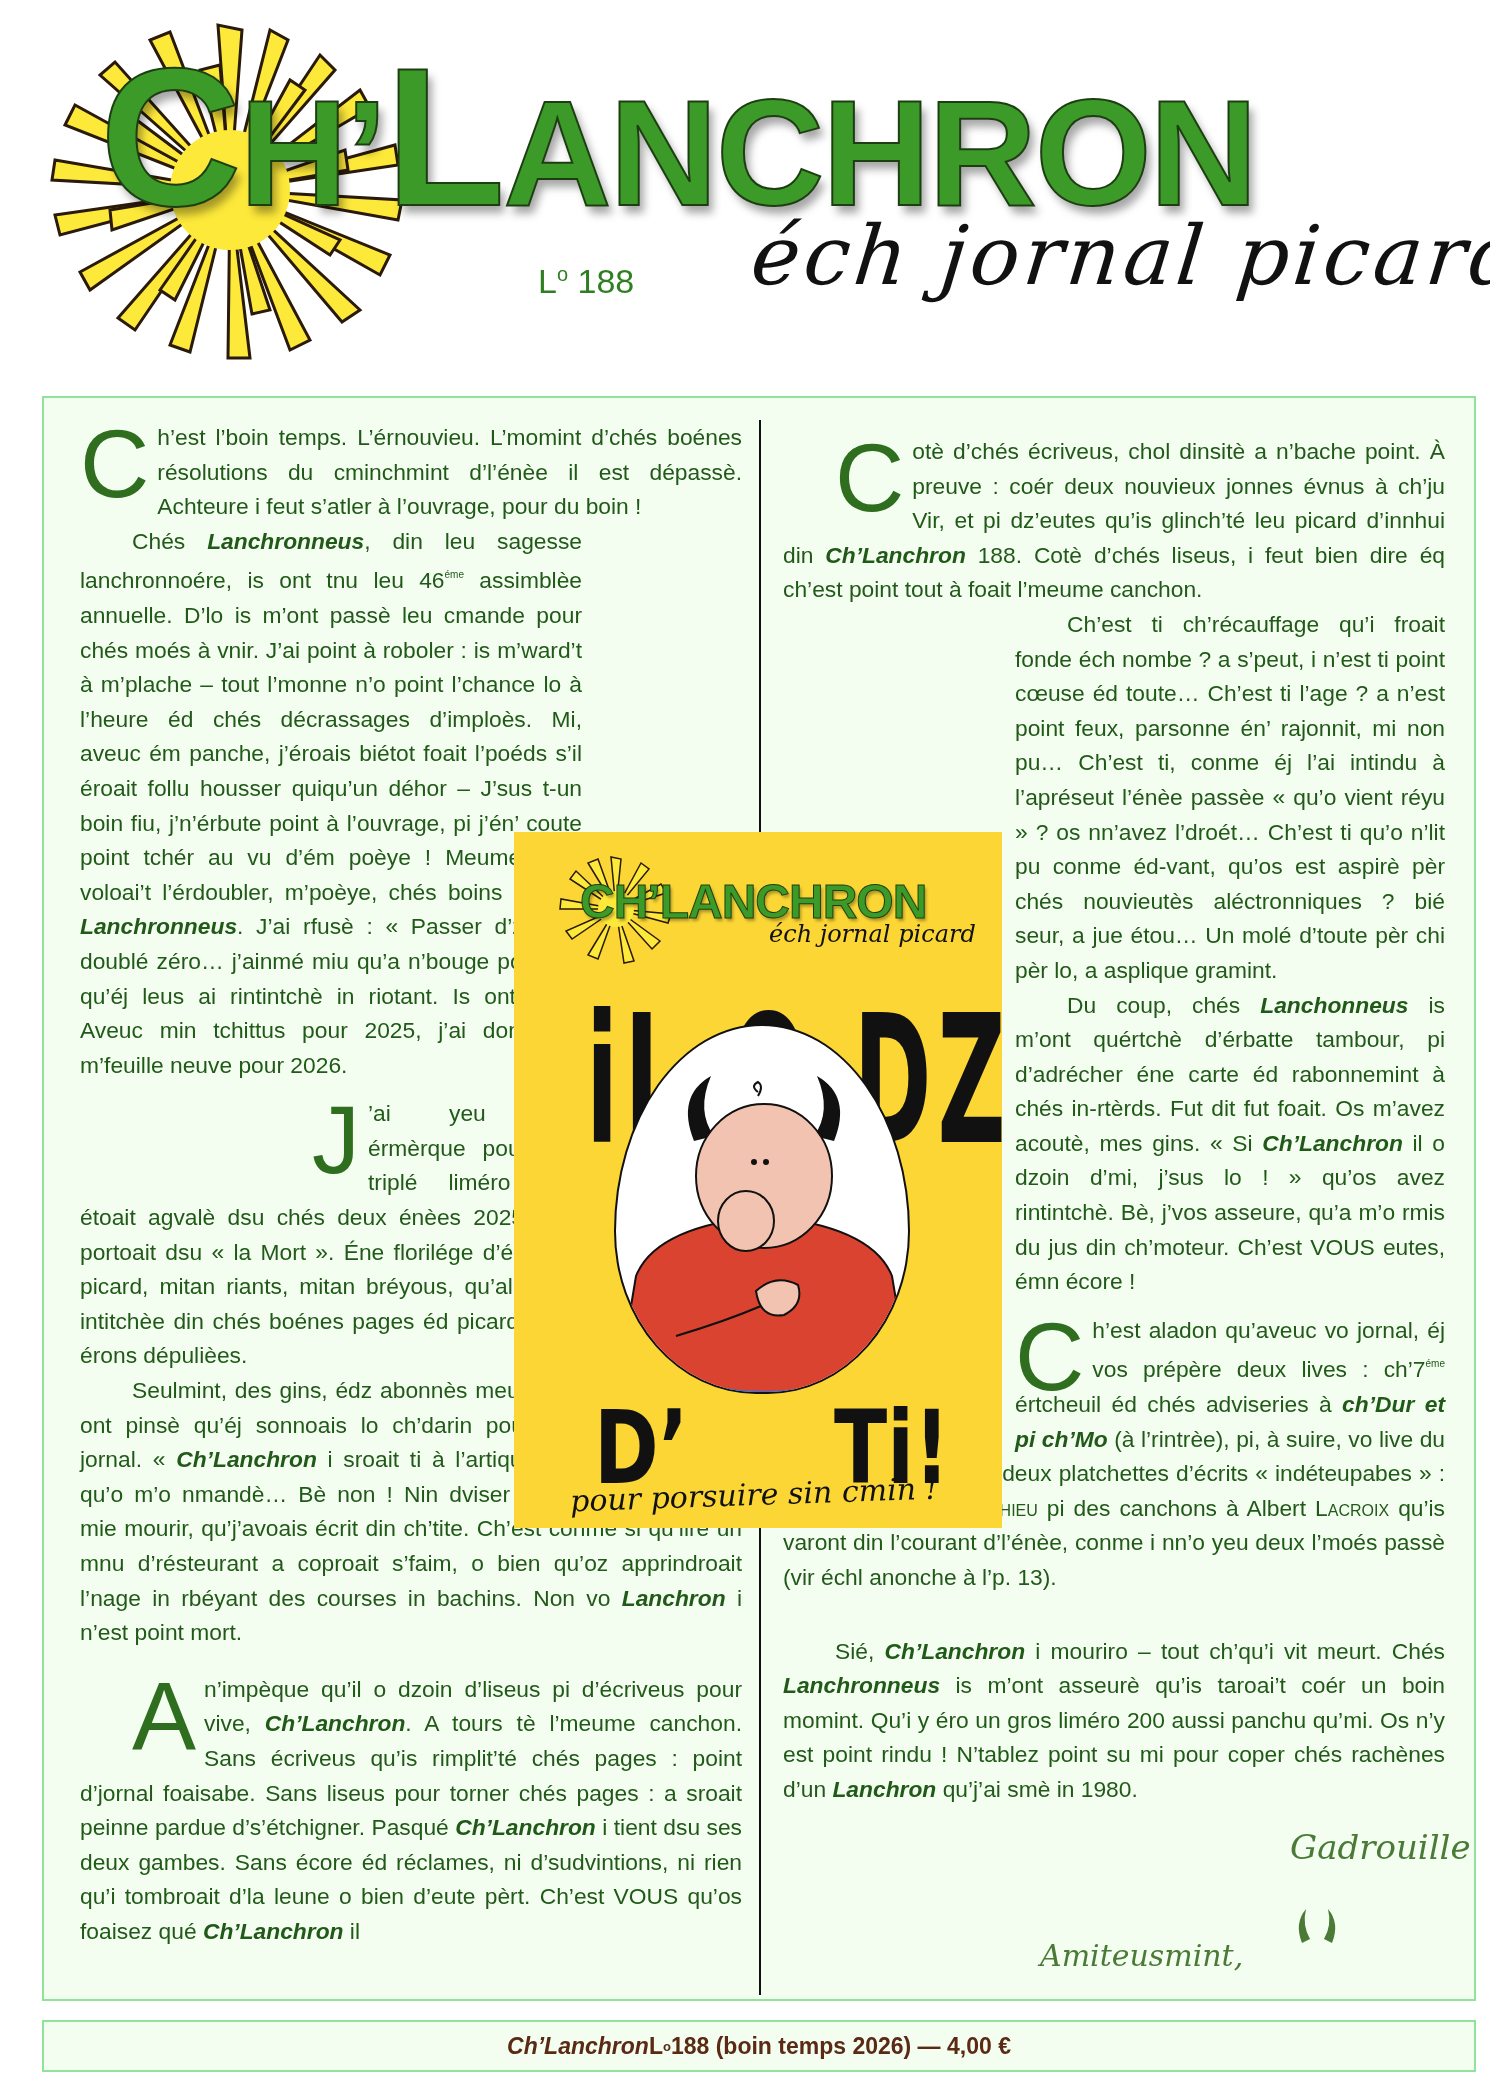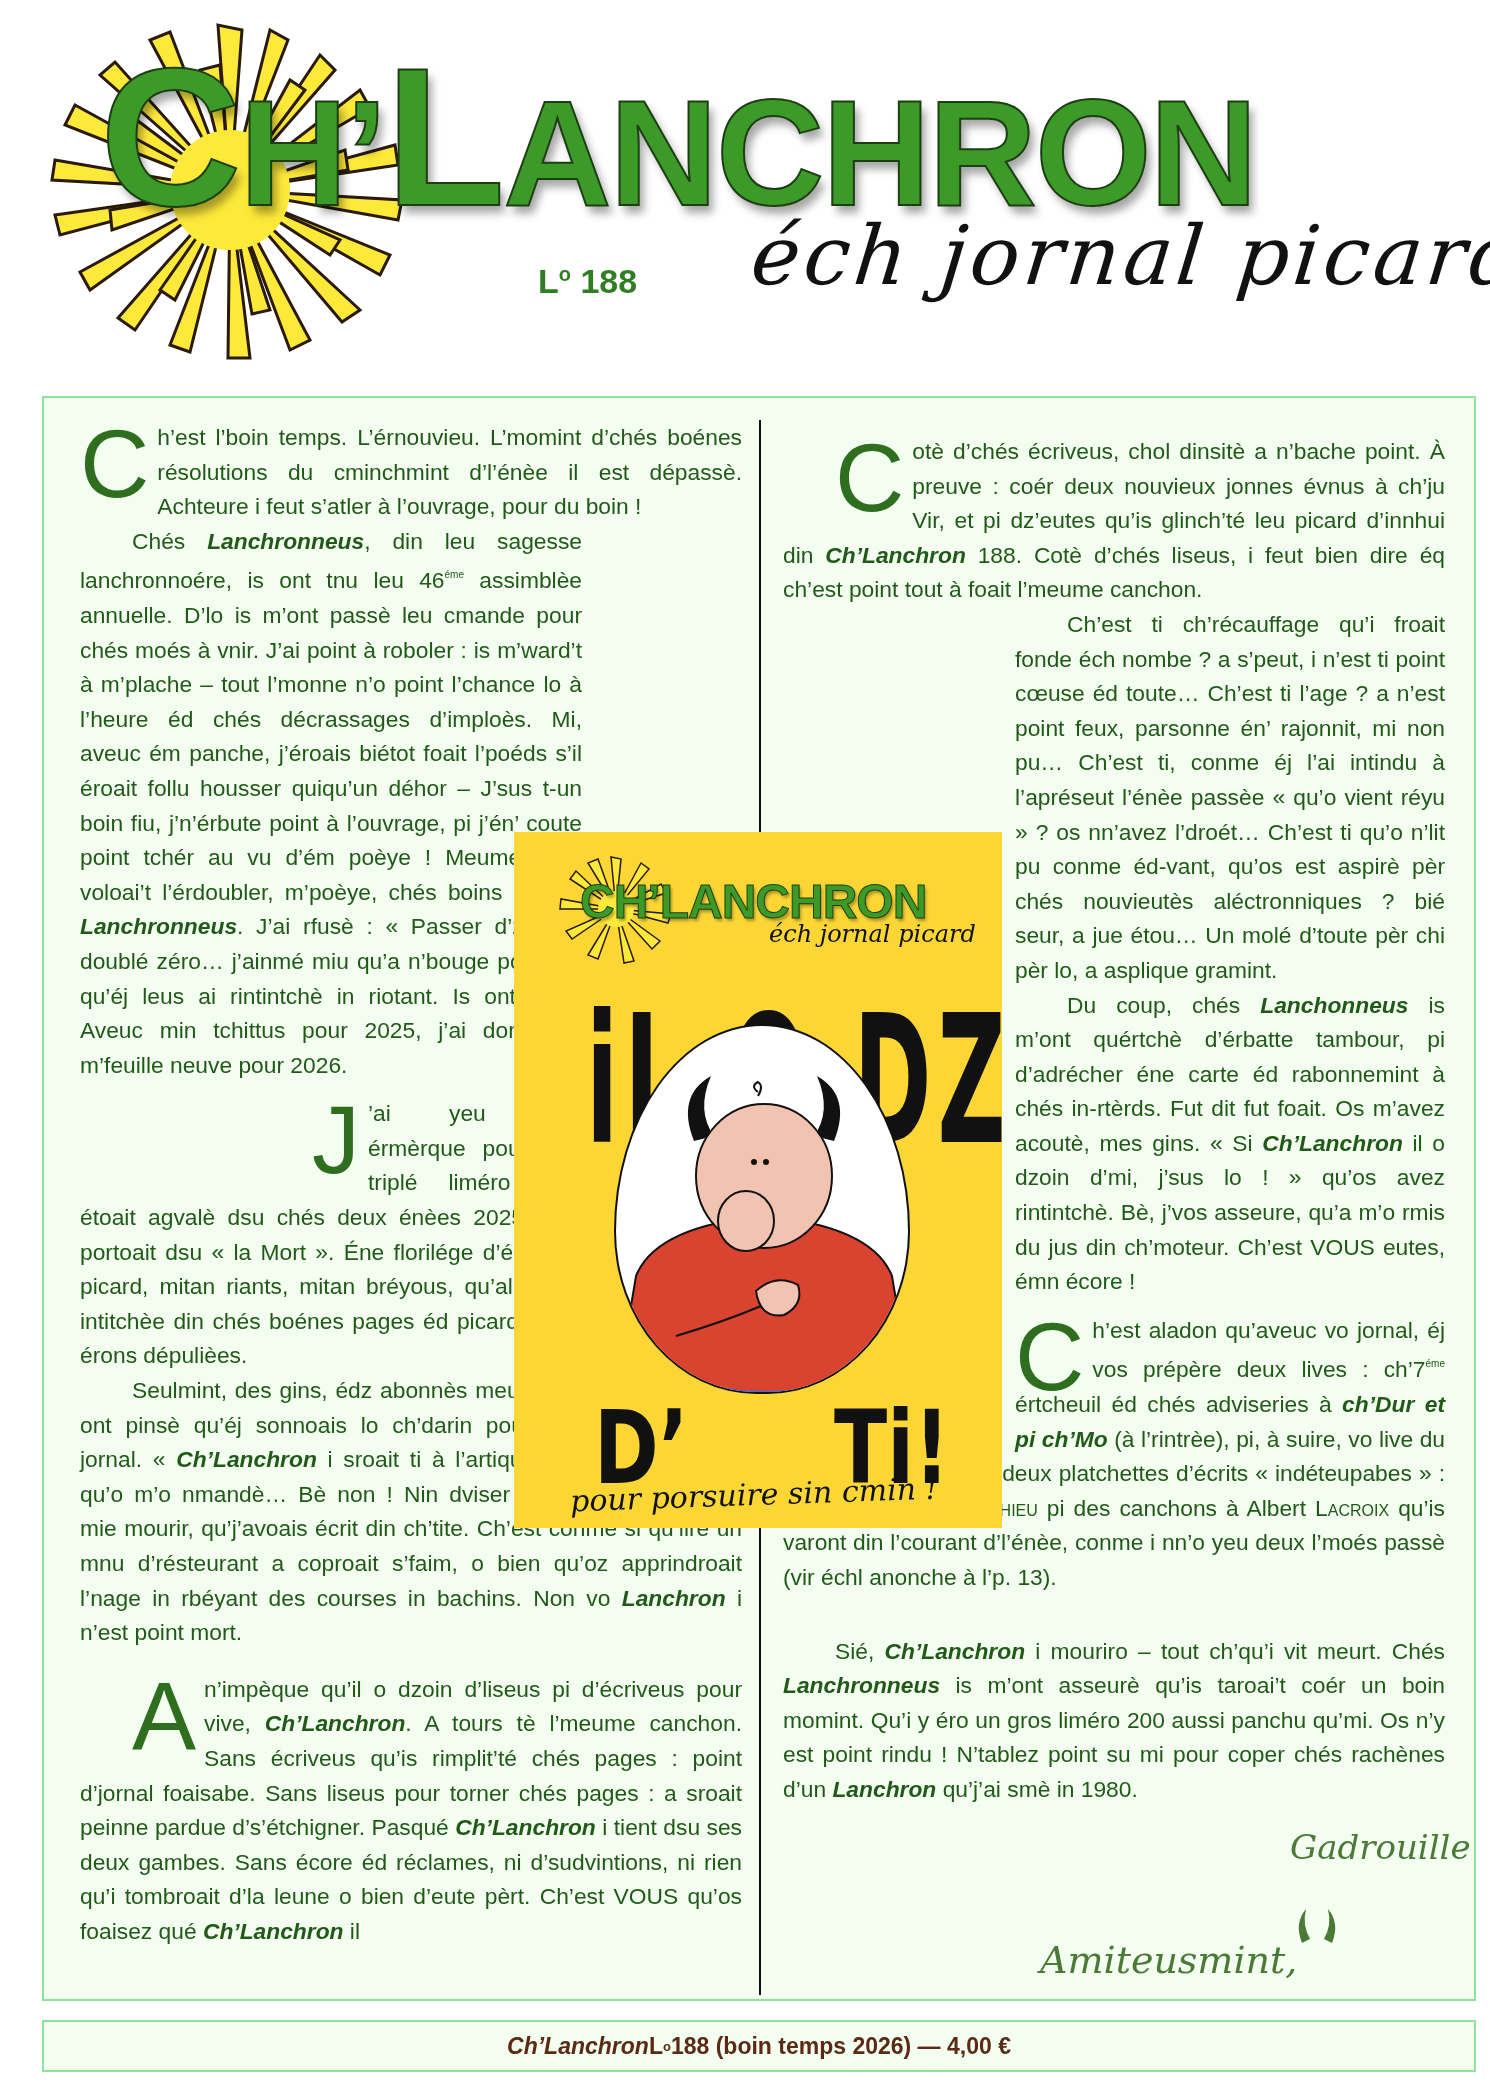--- a/index.html
+++ b/index.html
@@ -20,21 +20,21 @@
   .title .big { font-size: 196px; }
   .title .small { font-size: 150px; }
   .subtitle {
     position: absolute; left: 752px; top: 208px;
     font-family: "DejaVu Serif", serif; font-style: italic;
     font-size: 82px; color: #111; letter-spacing: 4px;
     transform: skewX(-6deg); white-space: nowrap;
   }
   .issue-no {
     position: absolute; left: 538px; top: 262px;
-    font-size: 34px; font-weight: bold; color: #2f7f22;
+    font-size: 34px; font-weight: normal; color: #2f7f22;
     font-family: "Liberation Sans", sans-serif;
   }
   .issue-no sup { font-size: 20px; vertical-align: 12px; }
 
   
   .main-box {
     position: absolute; left: 42px; top: 396px; width: 1434px; height: 1605px;
     background: #f3fdf0; border: 2px solid #8fe39a;
   }
   .col-divider { position: absolute; left: 759px; top: 420px; width: 2px; height: 1575px; background: #111; }
@@ -96,21 +96,21 @@
   .poster .tagline {
     position: absolute; left: 56px; top: 645px; font-family: "DejaVu Serif", serif;
     font-style: italic; font-size: 30px; color: #111; white-space: nowrap; transform: rotate(-2deg);
   }
 
   
   .sign {
     position: absolute; top: 1905px; font-family: "DejaVu Serif", serif; font-style: italic;
     color: #4a7a36; white-space: nowrap;
   }
-  .sign1 { left: 1040px; font-size: 38px; top: 1938px; }
+  .sign1 { left: 1040px; font-size: 30px; top: 1938px; }
   .sign2 { left: 1290px; font-size: 34px; top: 1827px; }
   .devil-horns { position: absolute; left: 1292px; top: 1905px; width: 60px; height: 40px; }
 
   
   .footer {
     position: absolute; left: 42px; top: 2020px; width: 1434px; height: 52px;
     background: #f3fdf0; border: 2px solid #8fe39a;
     display: flex; align-items: center; justify-content: center;
     font-weight: bold; font-size: 23px; color: #5a2a14;
   }

